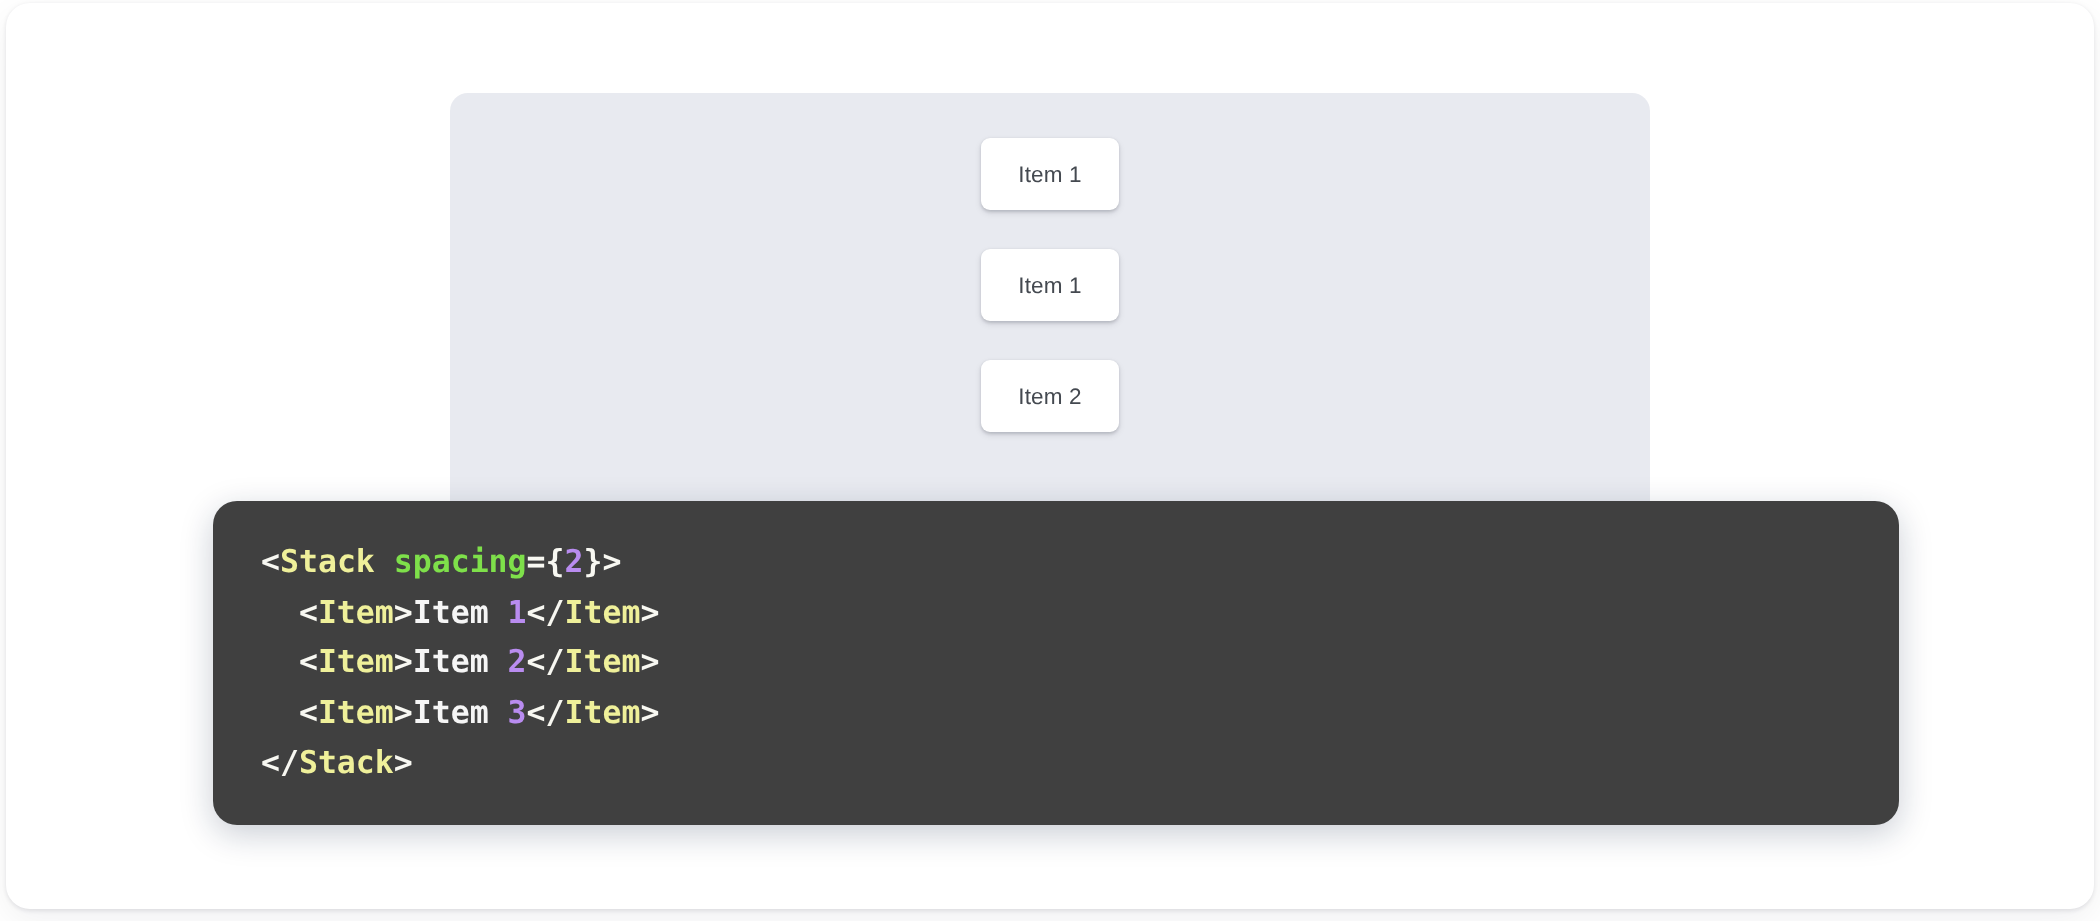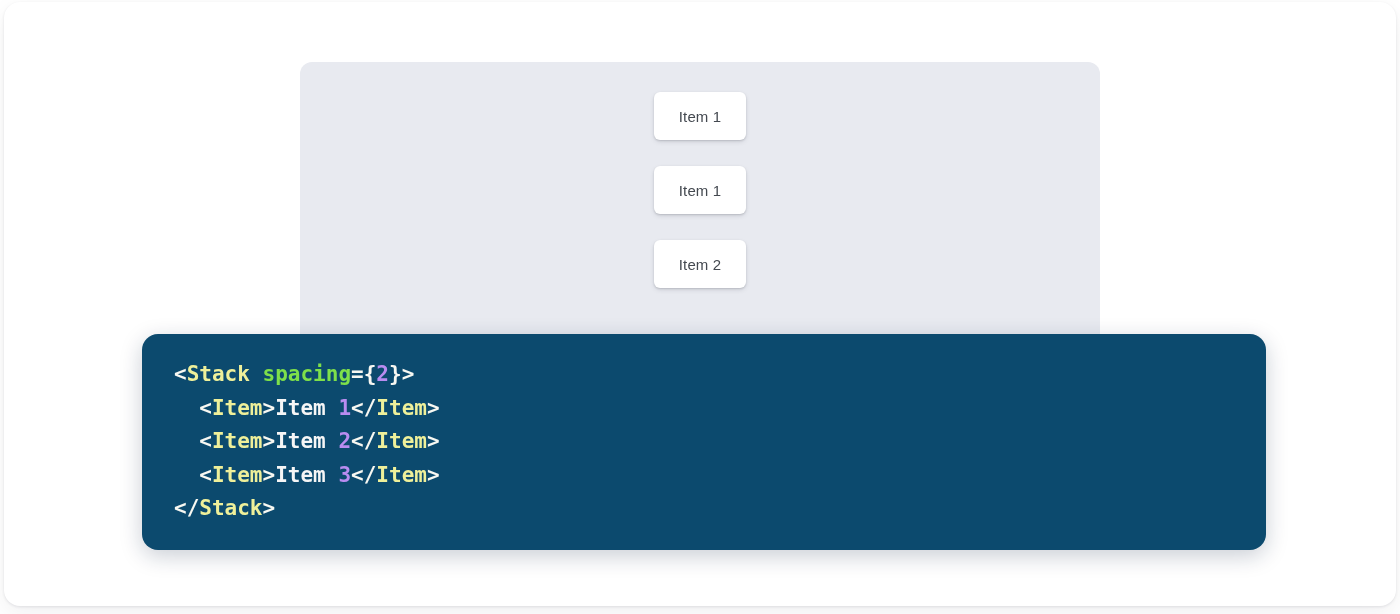--- a/index.html
+++ b/index.html
@@ -65,21 +65,21 @@
     letter-spacing: 0.1px;
   }
 
   
   #code-block {
     position: absolute;
     left: 138px;
     top: 332px;
     width: 1124px;
     height: 216px;
-    background: #0c4a6e;
+    background: #404040;
     border-radius: 16px;
     box-shadow: 0 6px 22px rgba(13, 32, 64, 0.22);
     overflow: hidden;
   }
   #code-text {
     position: absolute;
     left: 32px;
     top: 24px;
     margin: 0;
     font-family: "DejaVu Sans Mono", "Liberation Mono", monospace;

